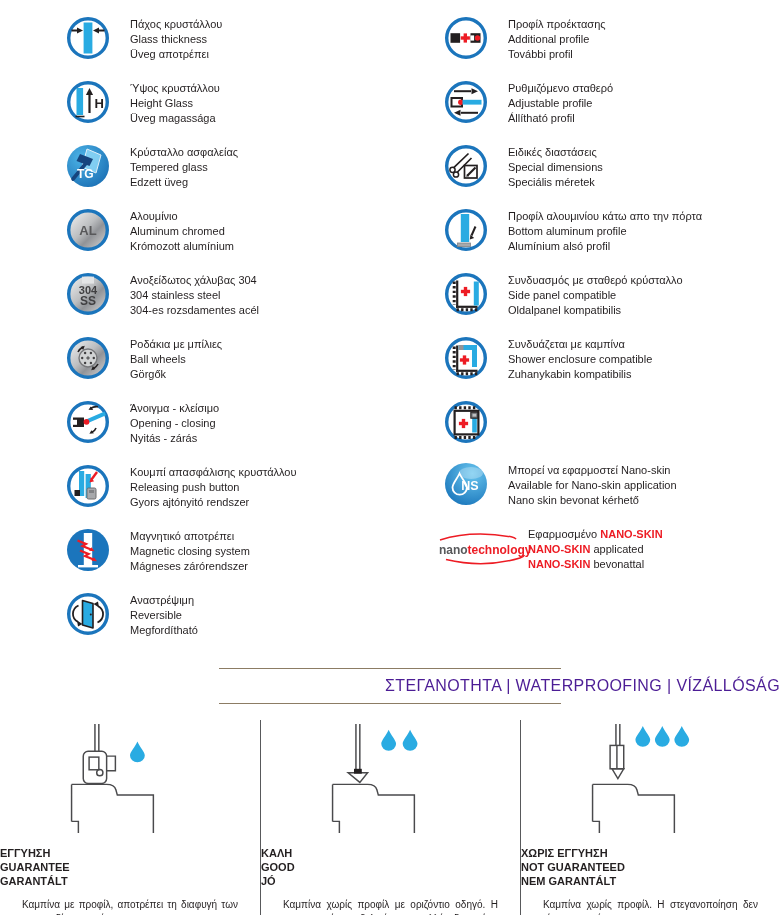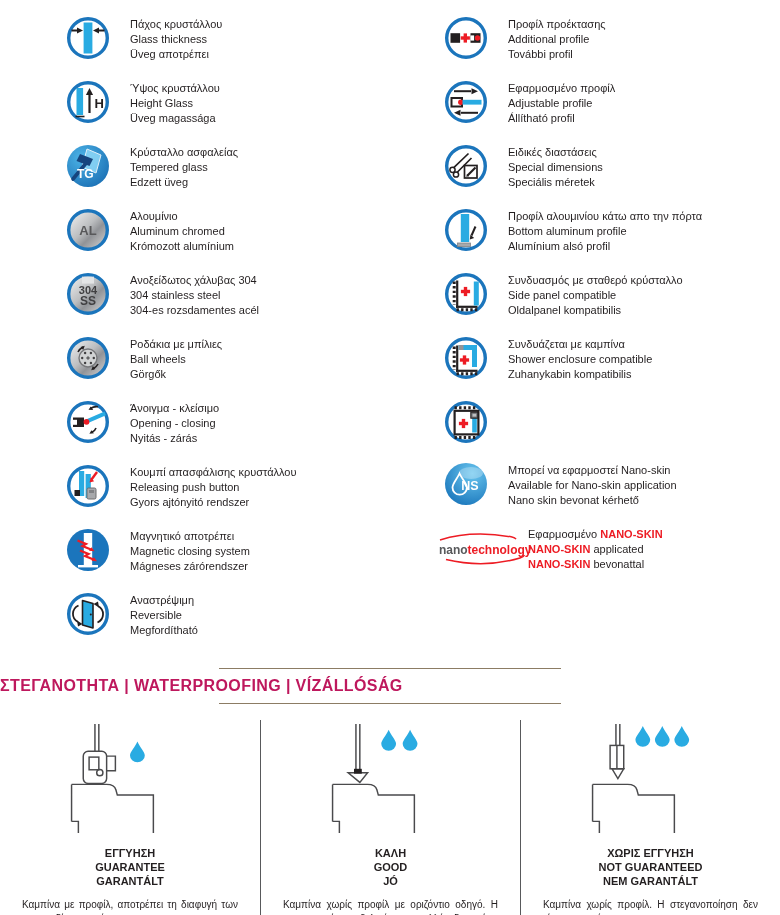--- a/index.html
+++ b/index.html
@@ -11,27 +11,27 @@
   .lcol-right{width:390px;padding-left:54px;}
   .lrow{display:flex;align-items:flex-start;min-height:44px;}
   .licon{flex:none;width:44px;height:44px;}
   .ltext{padding-left:20px;padding-top:1px;font-size:11px;line-height:15px;}
   .lline{display:block;white-space:nowrap;}
   .nano-row{align-items:center;}
   .nano-logo{flex:none;width:104px;height:44px;margin-left:-14px;margin-right:-26px;}
   .nano-red{color:#ed1c24;font-weight:bold;}
   .wp-rule{width:342px;margin:0 auto;border-top:1.6px solid #8c7c64;}
   .wp-rule-top{margin-top:30px;}
-  .wp-title{text-align:left;font-size:16px;font-weight:bold;color:#be185d;
+  .wp-title{text-align:right;font-size:16px;font-weight:normal;color:#4c1d95;
             letter-spacing:0.4px;margin:8px 0;}
   .wp-cols{display:flex;margin-top:16px;height:212px;overflow:hidden;}
   .wcol{width:260px;box-sizing:border-box;padding-top:4px;}
   .wcol + .wcol{border-left:1px solid #58595b;}
   .wfig{display:flex;justify-content:center;}
-  .wcap{text-align:center;font-weight:bold;font-size:11px;line-height:14px;margin-top:10px;}
+  .wcap{font-weight:bold;font-size:11px;line-height:14px;margin-top:10px;}
   .wdesc{margin:10px 22px 0;font-size:10px;line-height:13.5px;text-align:justify;}
 </style>
 </head>
 <body>
 
 <svg width="0" height="0" style="position:absolute">
   <defs>
     <linearGradient id="met" x1="0" y1="0" x2="1" y2="1">
       <stop offset="0" stop-color="#f5f5f5"></stop>
         <stop offset="0.45" stop-color="#bcbec0"></stop>
@@ -232,21 +232,21 @@
               <circle cx="22" cy="22" r="19.3" fill="#fff" stroke="#1b75bc" stroke-width="3.4"></circle>
               <path d="M10 11.2 h17" stroke="#231f20" stroke-width="2"></path>
               <polygon points="34,11.2 27.5,8.2 27.5,14.2" fill="#231f20"></polygon>
               <path d="M34 32.8 h-17" stroke="#231f20" stroke-width="2"></path>
               <polygon points="10,32.8 16.5,29.8 16.5,35.8" fill="#231f20"></polygon>
               <rect x="7.5" y="18" width="10.5" height="8.5" fill="#fff" stroke="#231f20" stroke-width="2"></rect>
               <circle cx="16.8" cy="22.2" r="2.7" fill="#ed1c24"></circle>
               <rect x="18.5" y="19.8" width="19" height="4.8" fill="#29abe2"></rect>
             </svg></span>
           <span class="ltext">
-            <span class="lline">Εφαρμοσμένο προφίλ</span>
+            <span class="lline">Ρυθμιζόμενο σταθερό</span>
             <span class="lline">Adjustable profile</span>
             <span class="lline">Állítható profil</span>
           </span>
         </div>
         <div class="lrow">
           <span class="licon"><svg viewBox="0 0 44 44" width="44" height="44">
               <circle cx="22" cy="22" r="19.3" fill="#fff" stroke="#1b75bc" stroke-width="3.4"></circle>
               <path d="M9.5 23.8 L24.5 9.5 M13 28.5 L27.5 14" stroke="#231f20" stroke-width="1.7"></path>
               <circle cx="8.5" cy="25.8" r="2.6" fill="none" stroke="#231f20" stroke-width="1.5"></circle>
               <circle cx="12" cy="30.5" r="2.6" fill="none" stroke="#231f20" stroke-width="1.5"></circle>

